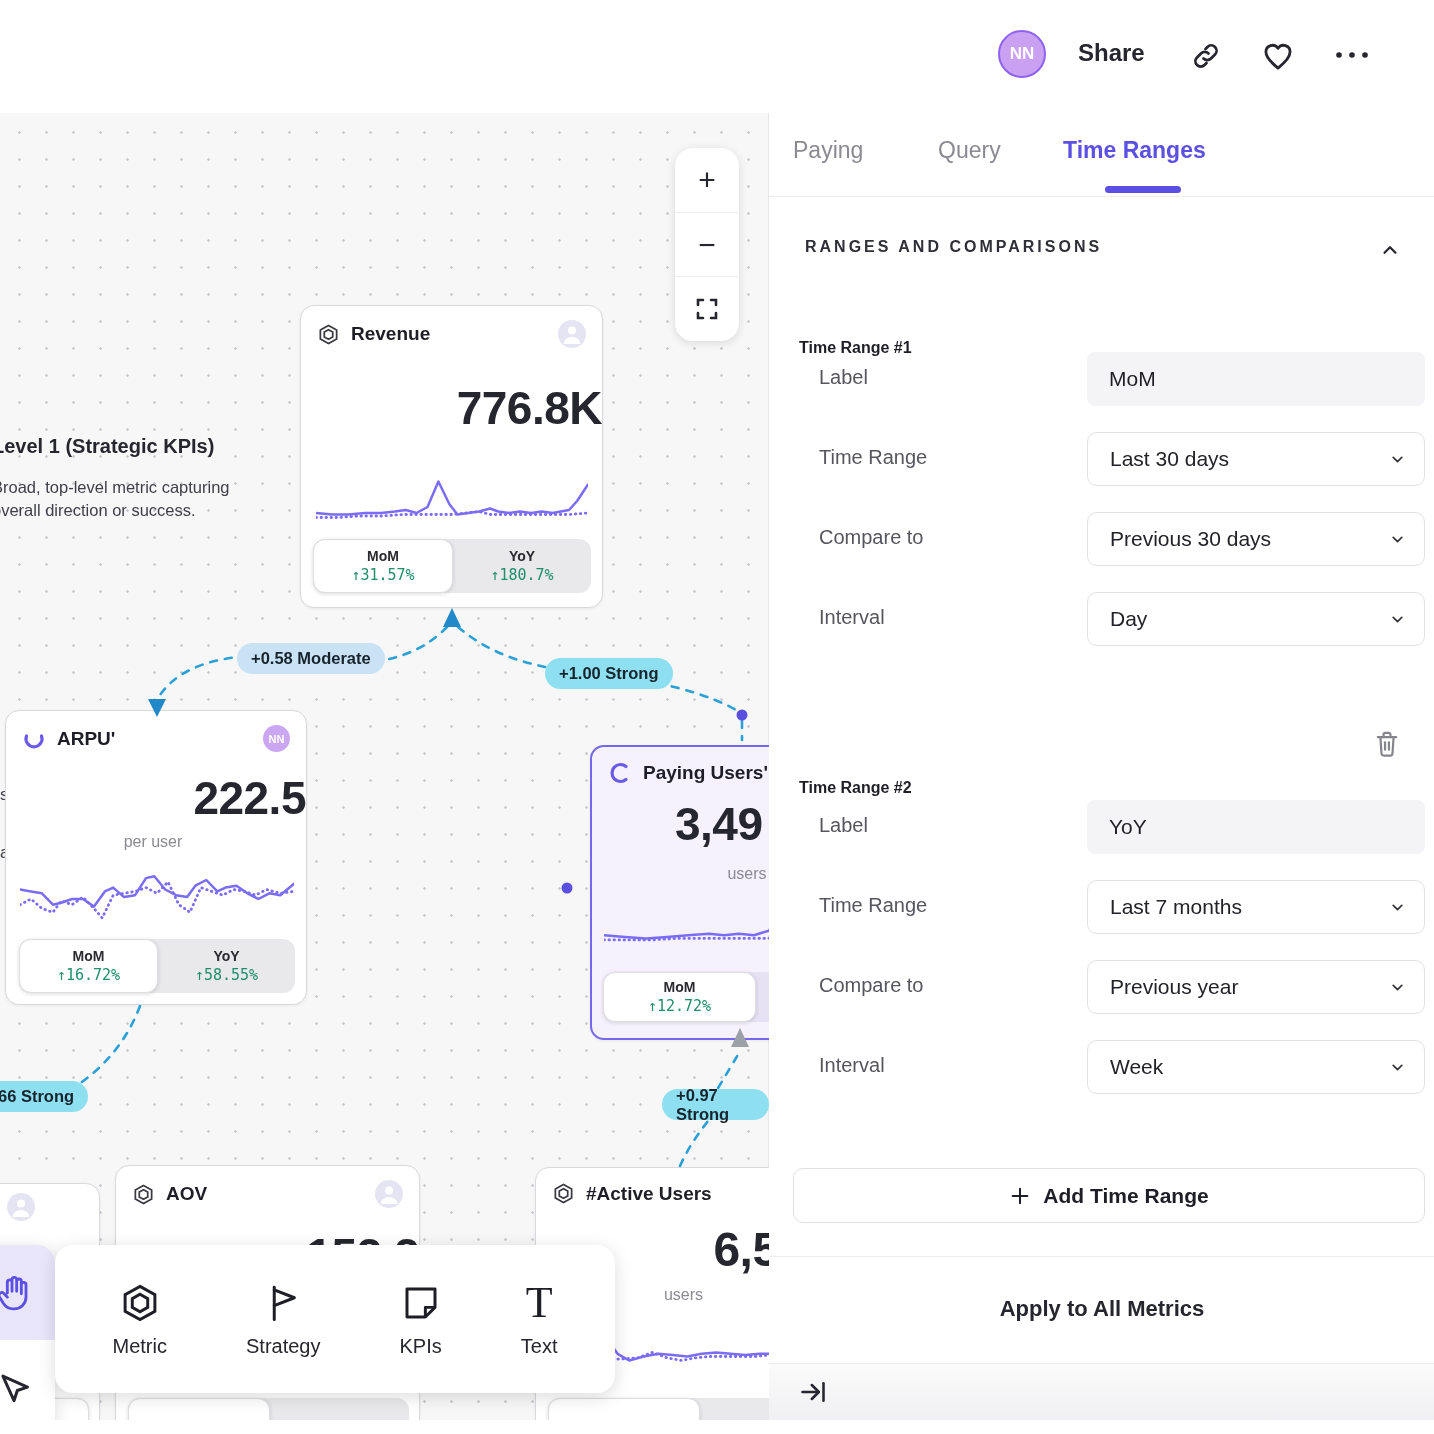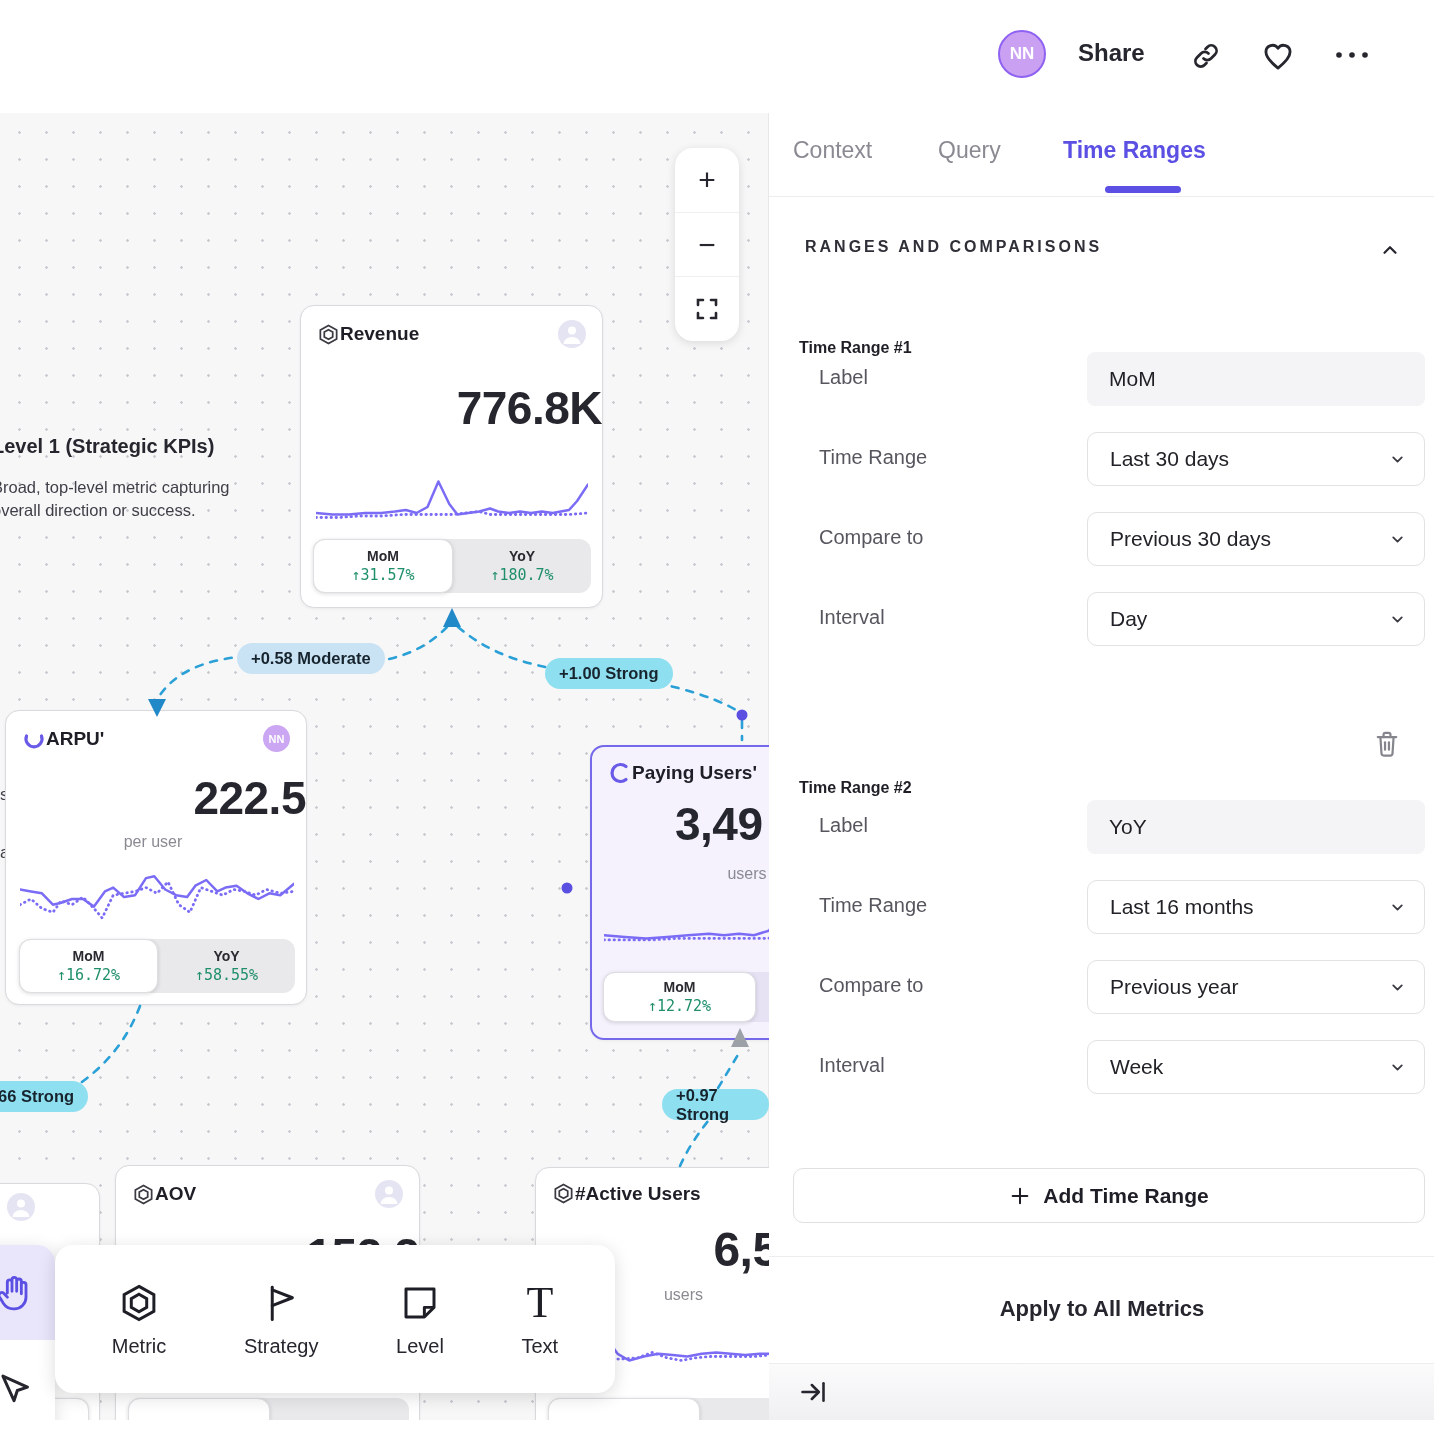--- a/index.html
+++ b/index.html
@@ -51,21 +51,21 @@
   .frag { position:absolute; font-size:17px; color:#3F3F48; z-index:1; }
 
   .zoomctl { position:absolute; left:675px; top:35px; width:64px; height:193px; background:#fff; border-radius:18px;
     box-shadow:0 2px 10px rgba(0,0,0,.12); z-index:6; display:flex; flex-direction:column; }
   .zoomctl .zc { flex:1; display:flex; align-items:center; justify-content:center; font-size:30px; color:#26262E; cursor:pointer; }
   .zoomctl .zc + .zc { border-top:1px solid #EFEFF1; }
 
   .card { position:absolute; background:#fff; border:1.5px solid #D9D9DE; border-radius:14px;
     box-shadow:0 1px 3px rgba(0,0,0,.06); z-index:2; }
   .card.selected { border:2.5px solid #7668EA; background:#F5F2FD; }
-  .card-head { position:absolute; left:0; top:0; right:0; display:flex; align-items:center; padding:14px 16px; }
+  .card-head { position:absolute; left:0; top:0; right:0; display:flex; align-items:center; gap:11px; padding:14px 16px; }
   .card-title { font-size:19px; font-weight:700; color:#1E1E26; }
   .head-right { margin-left:auto; }
   .avatar-ph { width:28px; height:28px; border-radius:50%; background:#E5E4F2; overflow:hidden; }
   .nn-badge { width:27px; height:27px; border-radius:50%; background:#CBA6F3; color:#fff; font-size:11px; font-weight:700;
     display:flex; align-items:center; justify-content:center; }
   .card-value { position:absolute; left:0; right:0; text-align:right; font-size:46px; font-weight:700; color:#26262E; letter-spacing:-0.5px; }
   .card-unit { position:absolute; left:0; right:6px; text-align:center; font-size:16px; color:#8A8A92; }
   .spark { position:absolute; }
   .seg { position:absolute; height:54px; background:#E9E9EC; border-radius:12px; display:flex; }
   .seg.lavender { background:#E6E2F4; }
@@ -338,34 +338,34 @@
         </span>
         <span class="tool-label">Strategy</span>
       </div>
       <div class="tool">
         <span class="tool-ic">
           <svg class="ic" width="42" height="42" viewBox="0 0 24 24" fill="none" stroke="#1E1E26" stroke-width="1.7" stroke-linejoin="round">
               <path d="M4 4h16v10.5L14.5 20H4z"></path>
               <path d="M20 14.5h-5.5V20"></path>
             </svg>
         </span>
-        <span class="tool-label">Level</span>
+        <span class="tool-label">KPIs</span>
       </div>
       <div class="tool">
         <span class="tool-ic">
             <span class="tserif">T</span>
           </span>
         <span class="tool-label">Text</span>
       </div>
     </div>
   </div>
 
   <aside class="panel">
     <div class="tabs">
-      <span class="tab" style="left:24px;">Context</span>
+      <span class="tab" style="left:24px;">Paying</span>
       <span class="tab" style="left:169px;">Query</span>
       <span class="tab active" style="left:294px;">Time Ranges</span>
       <span class="tab-underline"></span>
     </div>
 
     <div class="section-head">RANGES AND COMPARISONS</div>
     <span class="chevron-up">
       <svg class="ic" width="22" height="22" viewBox="0 0 24 24" fill="none" stroke="#26262E" stroke-width="2.4" stroke-linecap="round" stroke-linejoin="round">
           <polyline points="6,15 12,9 18,15"></polyline>
         </svg>
@@ -409,21 +409,21 @@
           <path d="M10.3 11.5v6.5"></path>
           <path d="M13.7 11.5v6.5"></path>
         </svg>
     </span>
 
     <div class="f-label" style="top:701px;">Label</div>
     <input class="f-input" style="top: 687px;" readonly="" value="YoY">
 
     <div class="f-label" style="top:781px;">Time Range</div>
     <div class="f-select" style="top:767px;">
-      <span>Last 16 months</span>
+      <span>Last 7 months</span>
       <svg class="ic" width="17" height="17" viewBox="0 0 24 24" fill="none" stroke="#3A3A42" stroke-width="2.6" stroke-linecap="round" stroke-linejoin="round">
           <polyline points="6,9 12,15 18,9"></polyline>
         </svg>
     </div>
 
     <div class="f-label" style="top:861px;">Compare to</div>
     <div class="f-select" style="top:847px;">
       <span>Previous year</span>
       <svg class="ic" width="17" height="17" viewBox="0 0 24 24" fill="none" stroke="#3A3A42" stroke-width="2.6" stroke-linecap="round" stroke-linejoin="round">
           <polyline points="6,9 12,15 18,9"></polyline>

